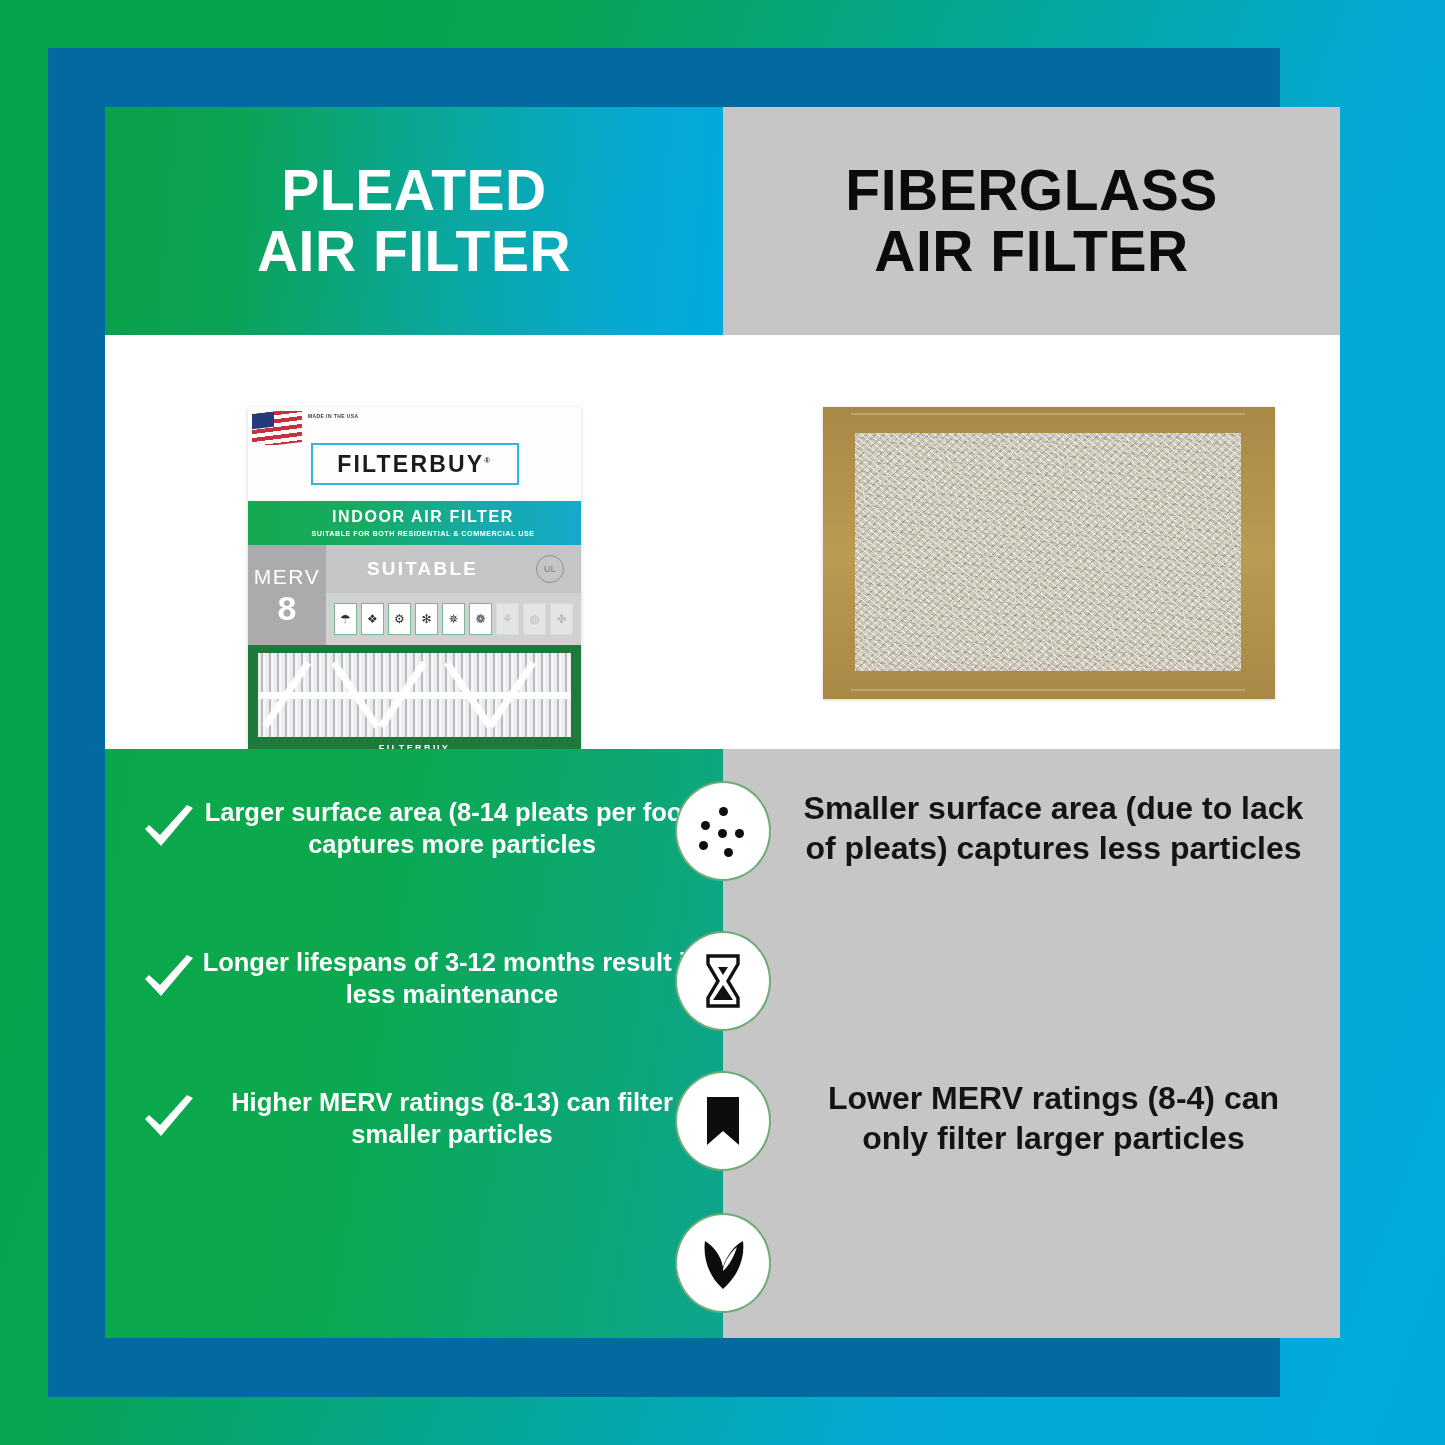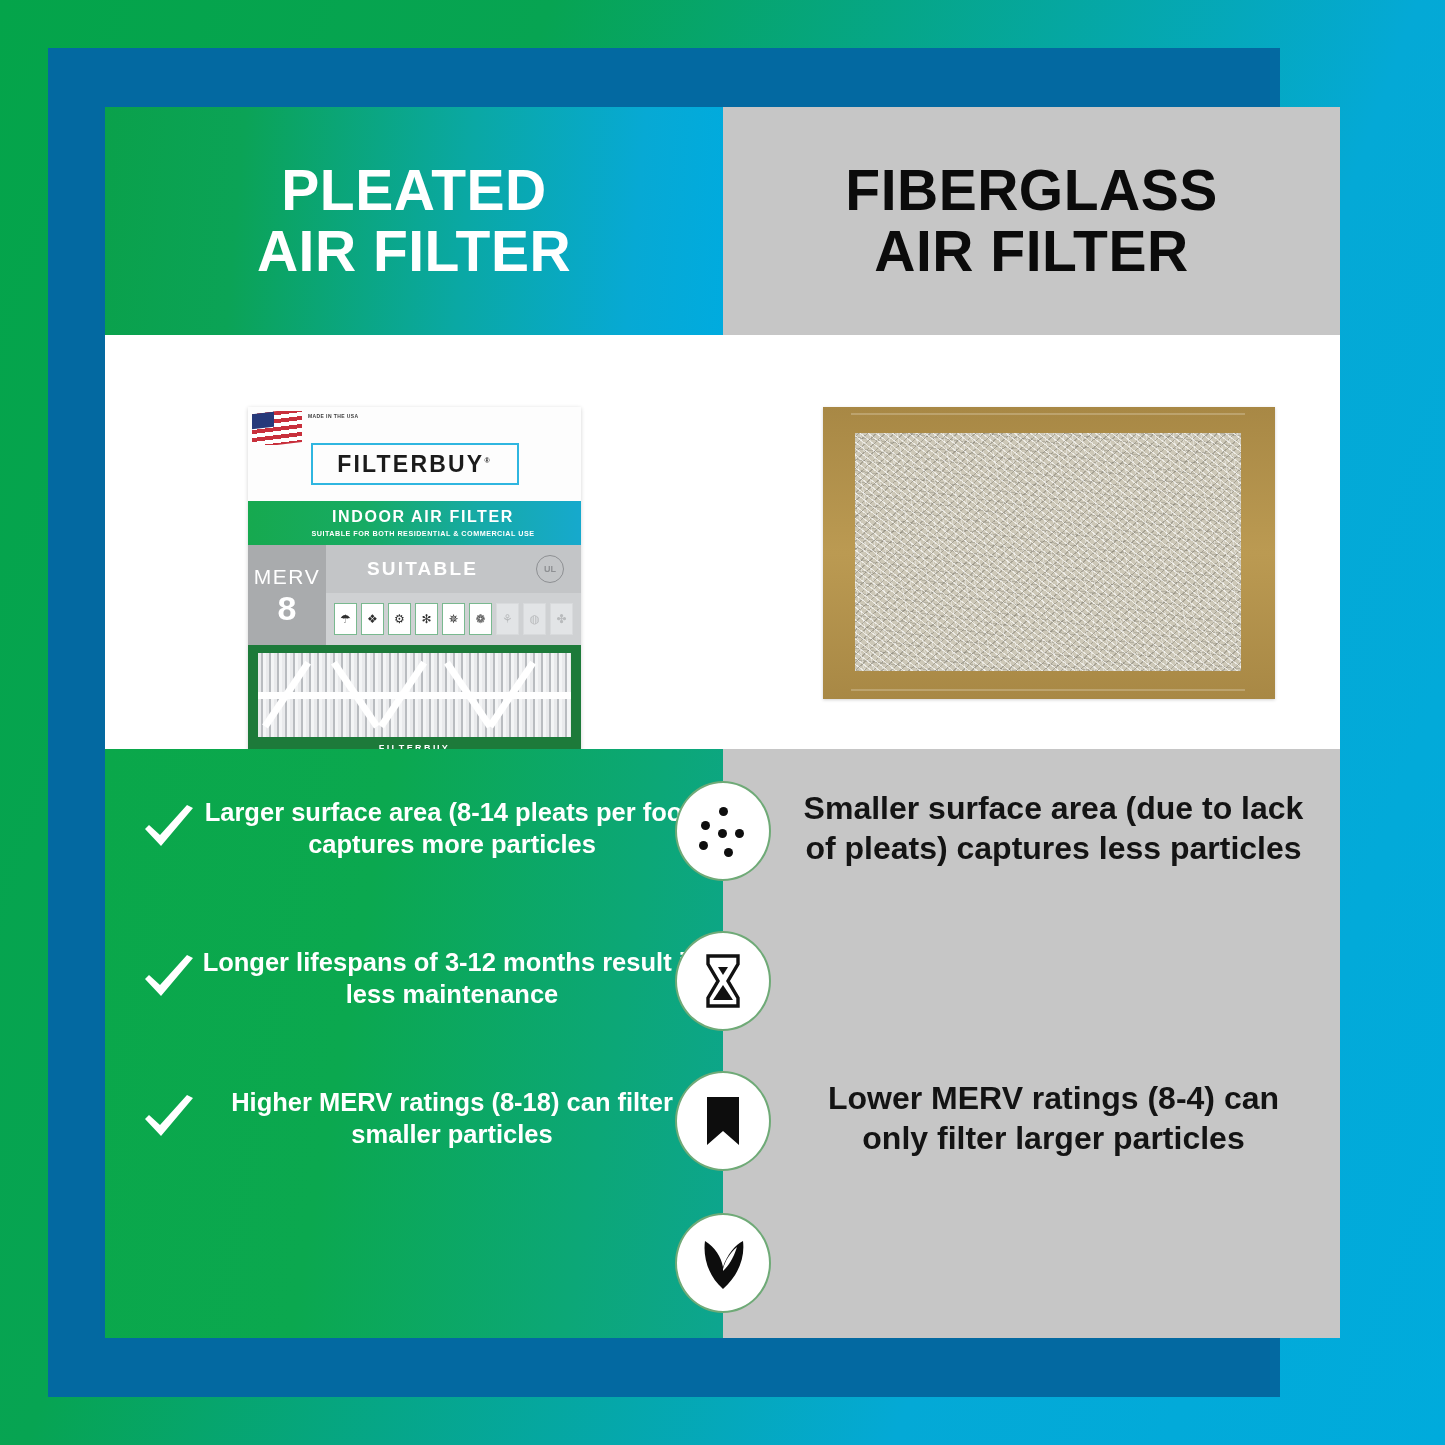--- a/index.html
+++ b/index.html
@@ -240,21 +240,21 @@
         </svg>
       </div>
 
       <div class="row" style="top:300px;height:140px;">
         <div class="cell-left">
           <div class="check">
             <svg width="58" height="54" viewBox="0 0 58 54">
                 <path d="M5 27 L21 44 L53 6 L47 3 L20 33 L9 23 Z" fill="#ffffff"></path>
               </svg>
           </div>
-          <div class="txt-left">Higher MERV ratings (8-18) can filter smaller particles</div>
+          <div class="txt-left">Higher MERV ratings (8-13) can filter smaller particles</div>
         </div>
         <div class="cell-right">
           <div class="txt-right">Lower MERV ratings (8-4) can only filter larger particles</div>
         </div>
       </div>
       <div class="iconcirc" style="top:322px;">
         <svg width="40" height="52" viewBox="0 0 40 52">
           <path d="M4 2 h32 v48 L20 36 L4 50 Z" fill="#0d0d0d"></path>
         </svg>
       </div>

